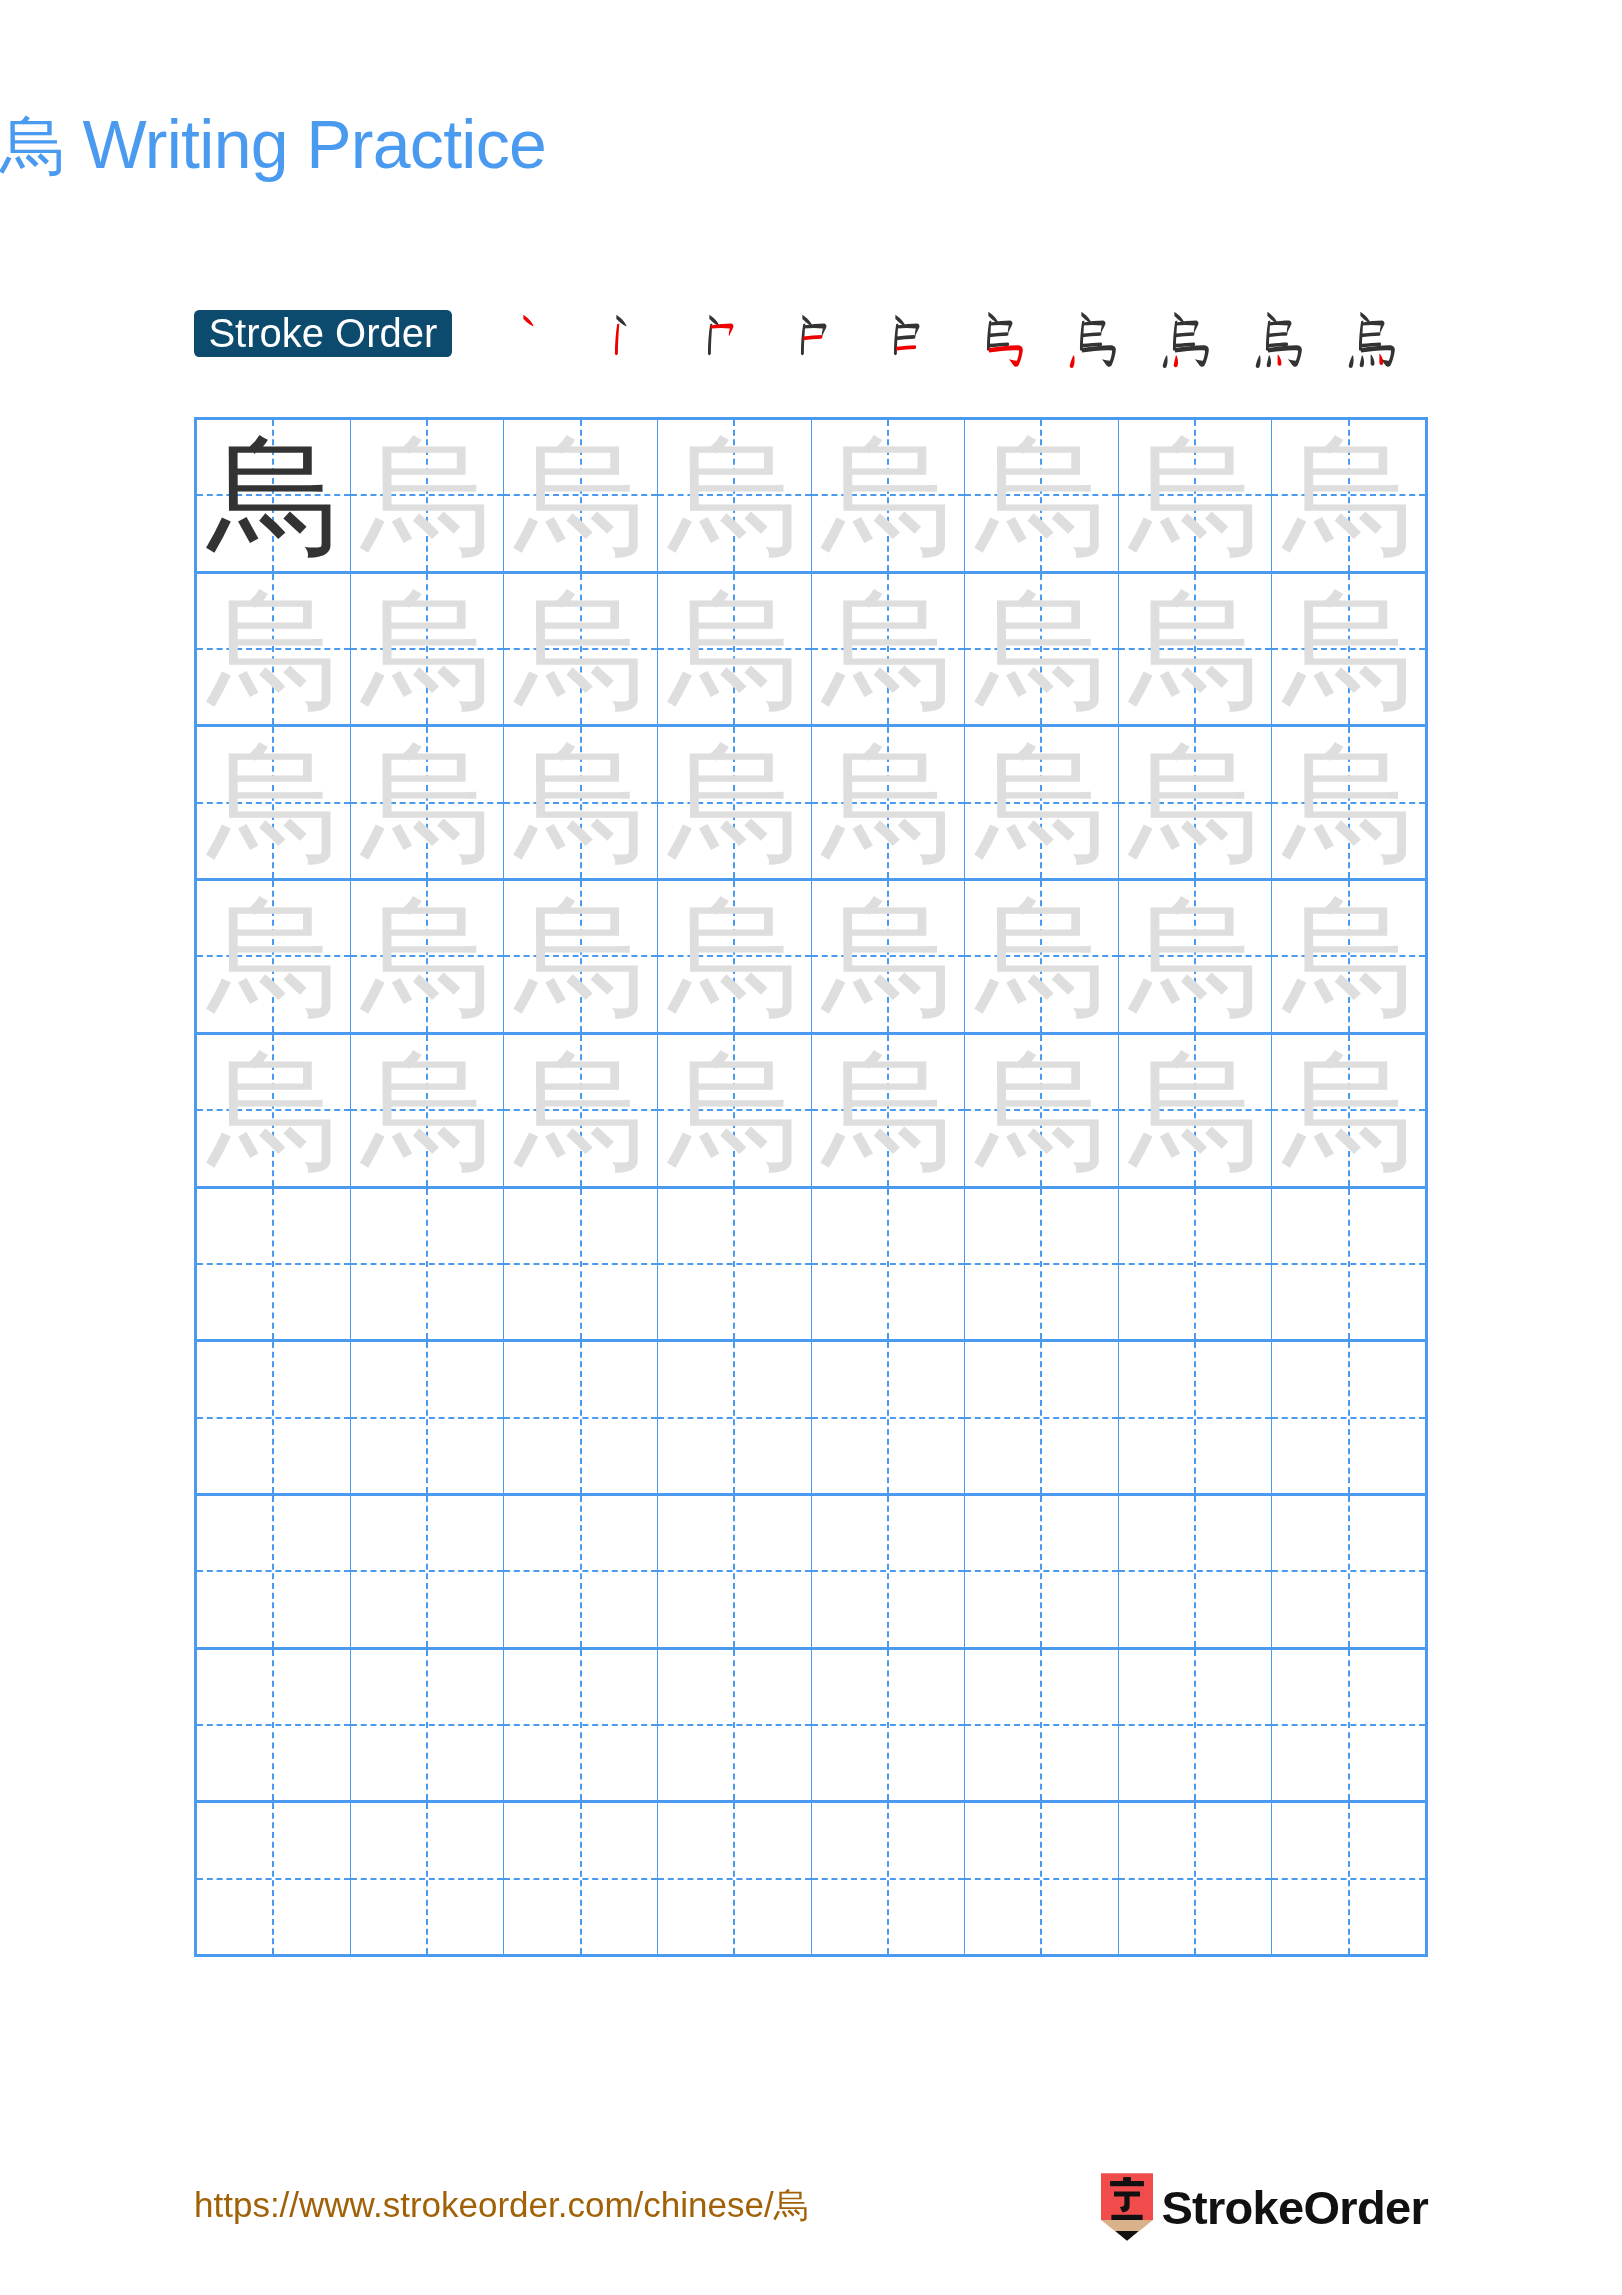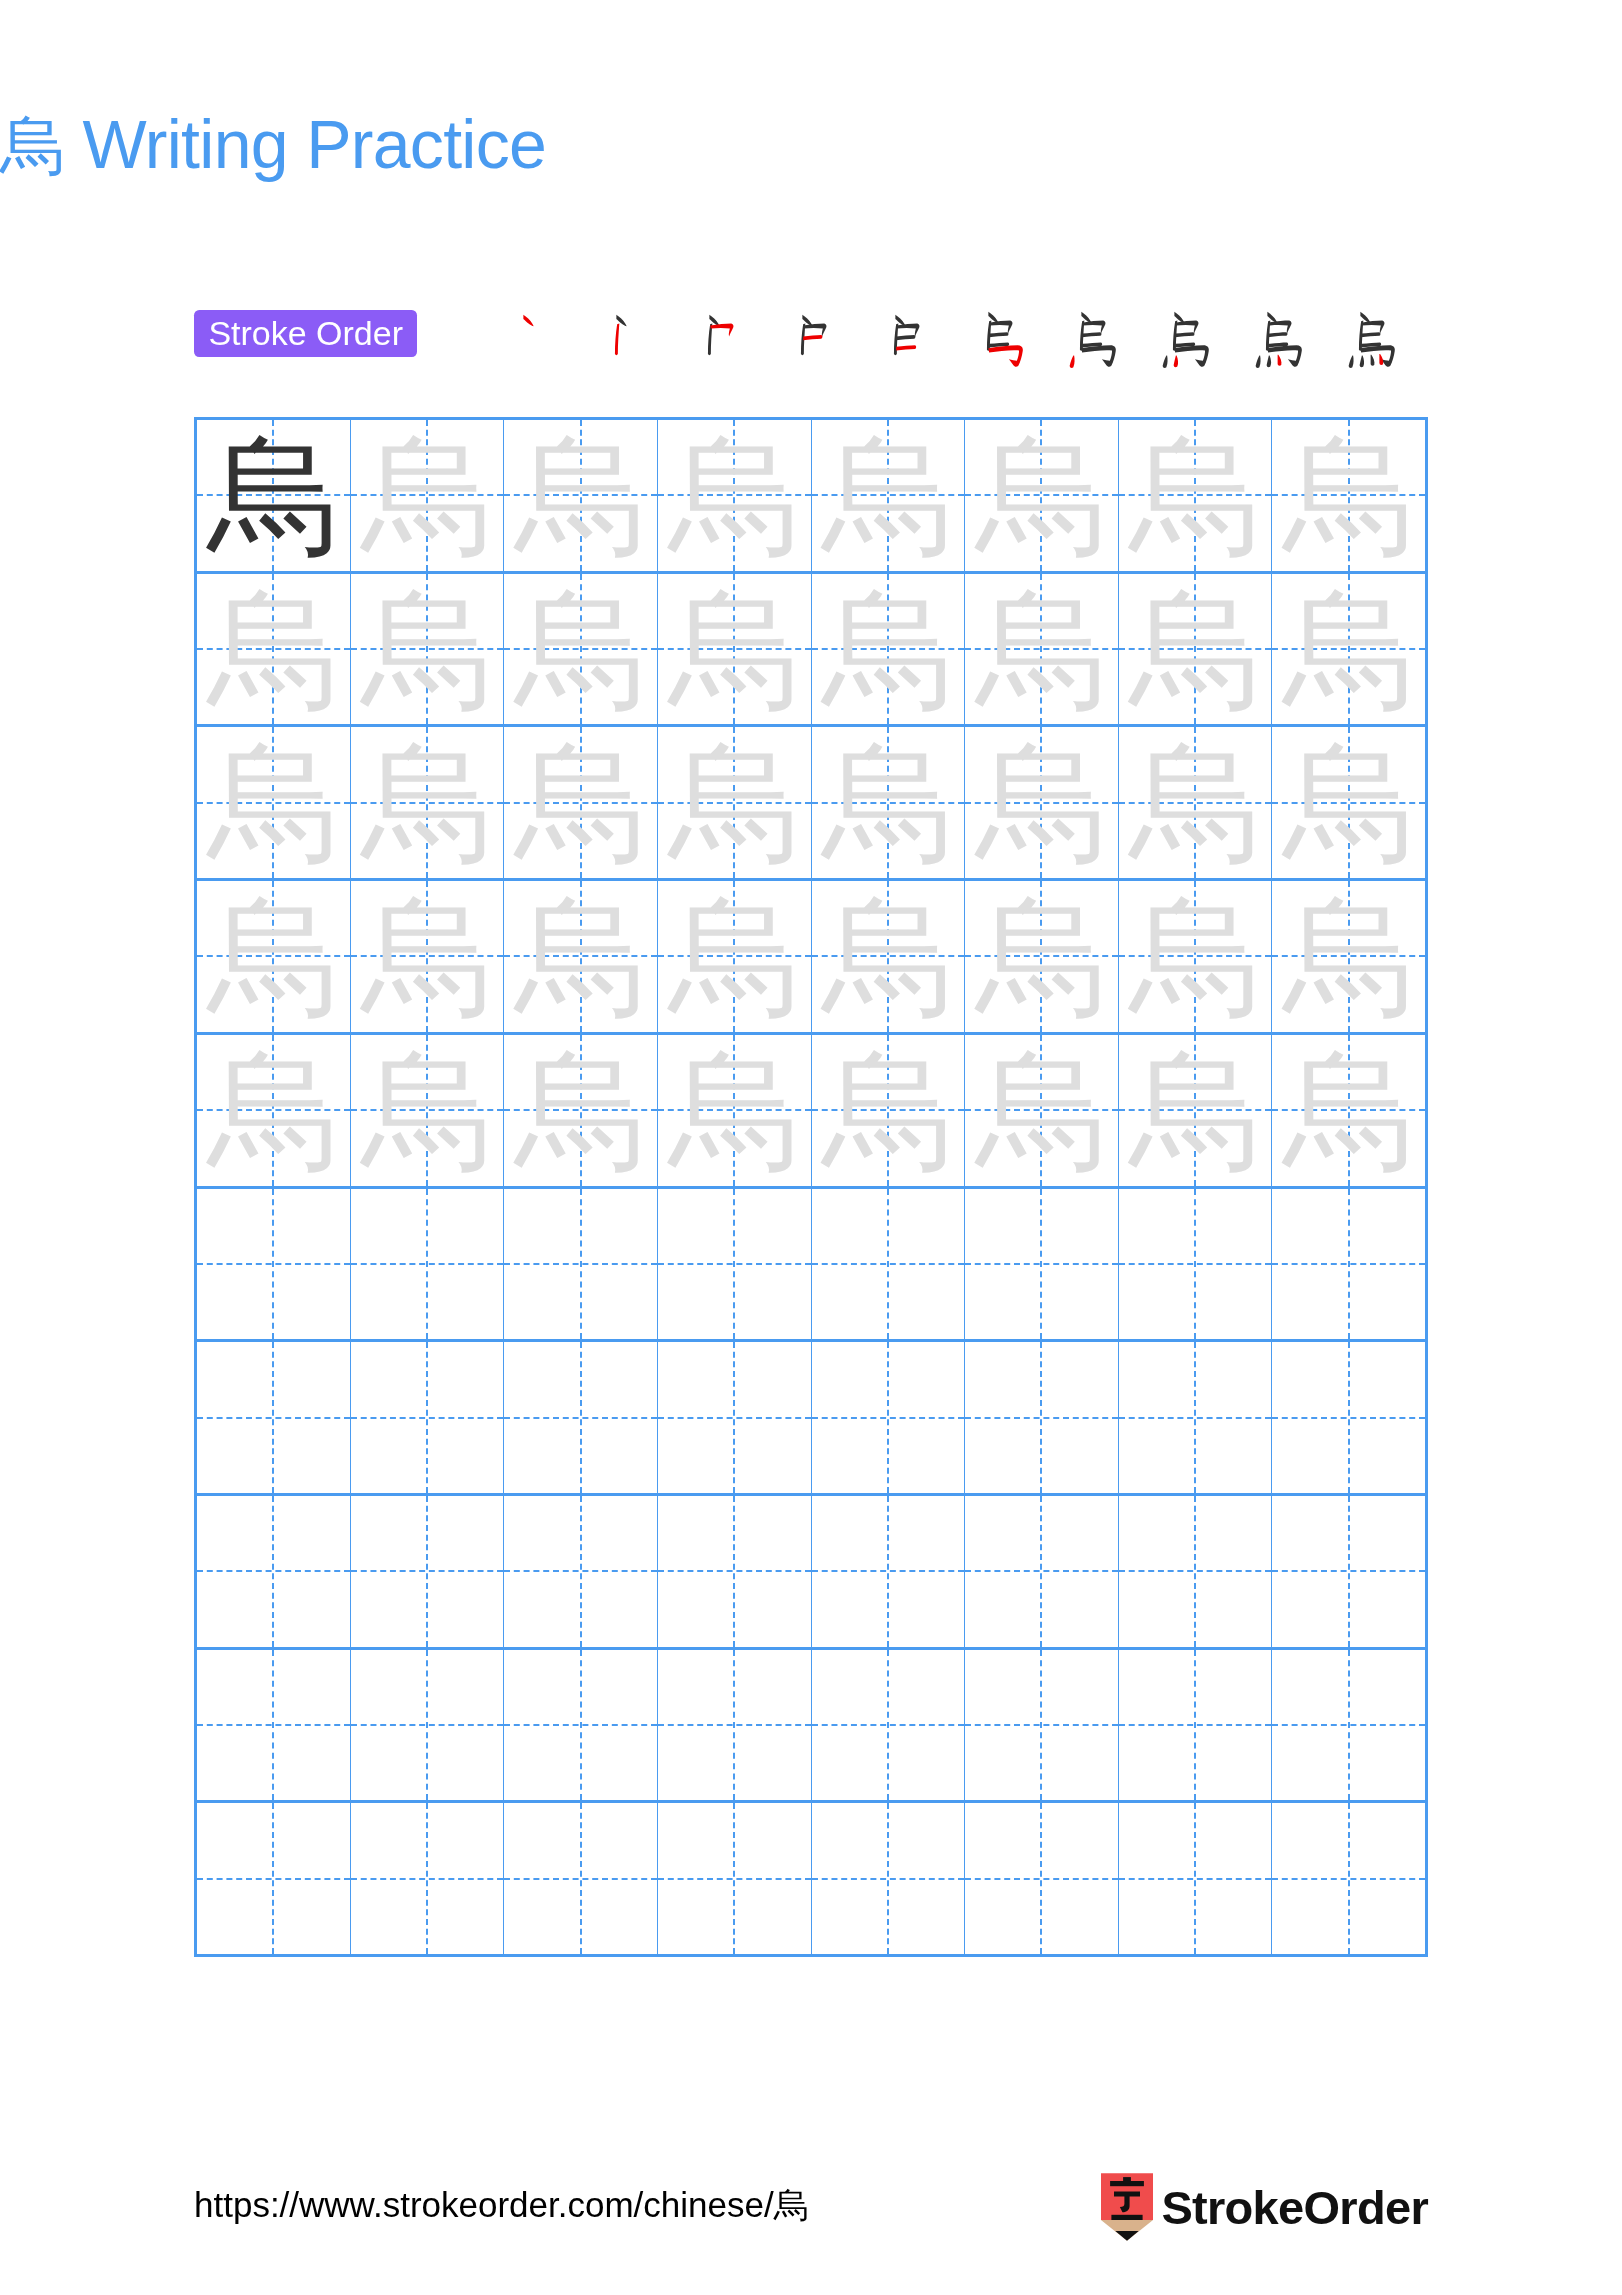--- a/index.html
+++ b/index.html
@@ -40,24 +40,24 @@
     top: 298px;
     width: 1237px;
     height: 79px;
   }
   #stroke-order-badge {
     position: absolute;
     left: 0;
     top: 11.8px;
     height: 47px;
     padding: 0 14.4px;
-    background: #8b5cf6;
+    background: #0c4a6e;
     border-radius: 5.2px;
     color: #ffffff;
-    font-size: 34px;
+    font-size: 40px;
     line-height: 47px;
     white-space: nowrap;
     box-sizing: border-box;
   }
   #stroke-steps {
     position: absolute;
     left: 298px;
     top: 0;
     width: 929px;
     height: 79px;
@@ -149,21 +149,21 @@
     user-select: none;
   }
   .cell-char.dark { color: #333333; }
 
   
   #footer-url {
     position: absolute;
     left: 194px;
     top: 2182px;
     font-size: 35px;
-    color: #000000;
+    color: #a16207;
     white-space: nowrap;
   }
   #footer-logo {
     position: absolute;
     right: 194px;
     top: 2171px;
     height: 72px;
     display: flex;
     align-items: center;
     gap: 8px;

